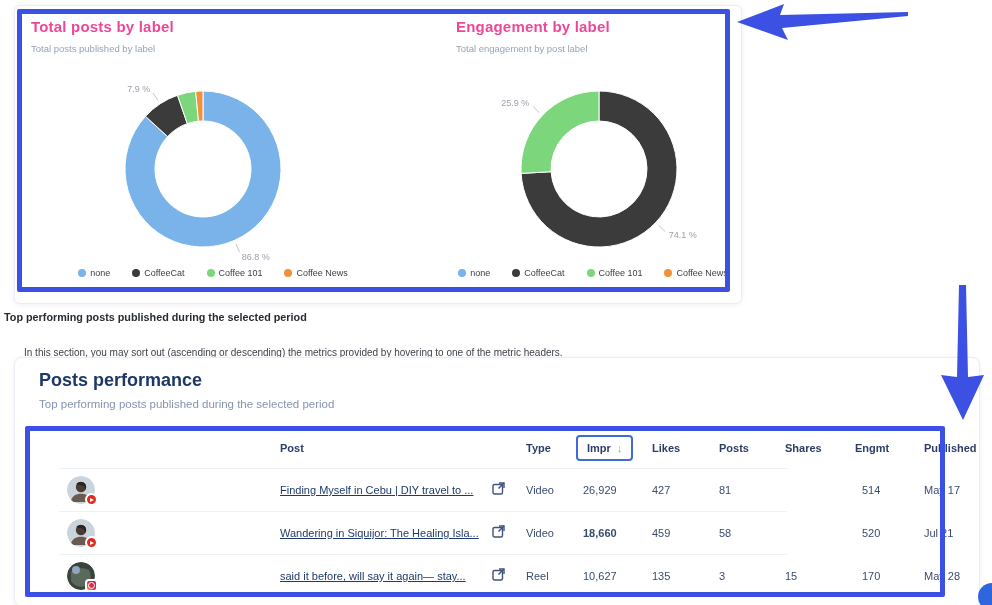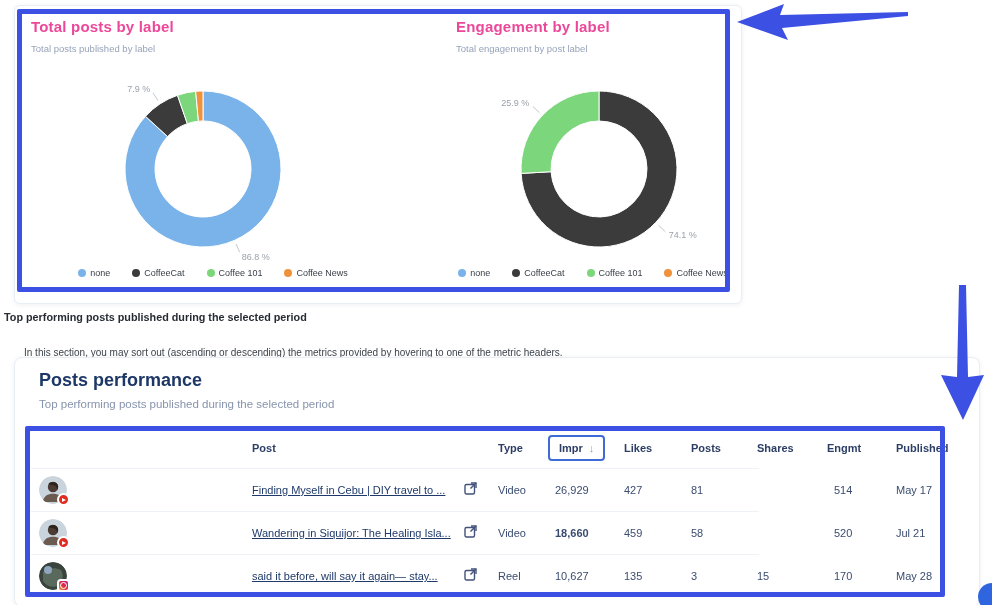--- a/index.html
+++ b/index.html
@@ -26,21 +26,21 @@
   .legend-label{font-size:9px;color:#3a4149;}
   .pct-label{font-size:9px;fill:#9aa1ab;}
   .pct-line{stroke:#c2c7cd;stroke-width:1;fill:none;}
   
   #intro-bold{position:absolute;left:4px;top:311px;font-size:10.8px;font-weight:700;color:#272c33;margin:0;}
   #intro-helper{position:absolute;left:12px;top:335px;font-size:10px;color:#3d434b;margin:12px;}
   
   #table-card{left:14px;top:357px;width:964px;height:248px;}
   #table-title{position:absolute;left:24px;top:12px;font-size:18px;font-weight:bold;color:#1d3766;}
   #table-subtitle{position:absolute;left:24px;top:40px;font-size:11.5px;color:#8794ad;}
-  #ptable{position:absolute;left:16px;top:70px;width:728px;}
+  #ptable{position:absolute;left:16px;top:70px;width:728px;padding-left:28px;}
   .trow{
     display:grid;
     grid-template-columns:212px 216px 30px 52px 74px 67px 66px 70px 69px 1fr;
     align-items:center;
   }
   .trow.head{height:40px;}
   .trow.data{height:42px;border-top:1px solid #eef1f6;}
   .cell{padding-left:9px;font-size:11px;color:#3a4c70;white-space:nowrap;}
   .hcell{padding-left:9px;font-size:11px;font-weight:700;color:#2c3e66;white-space:nowrap;cursor:pointer;}
   .sort-box{

